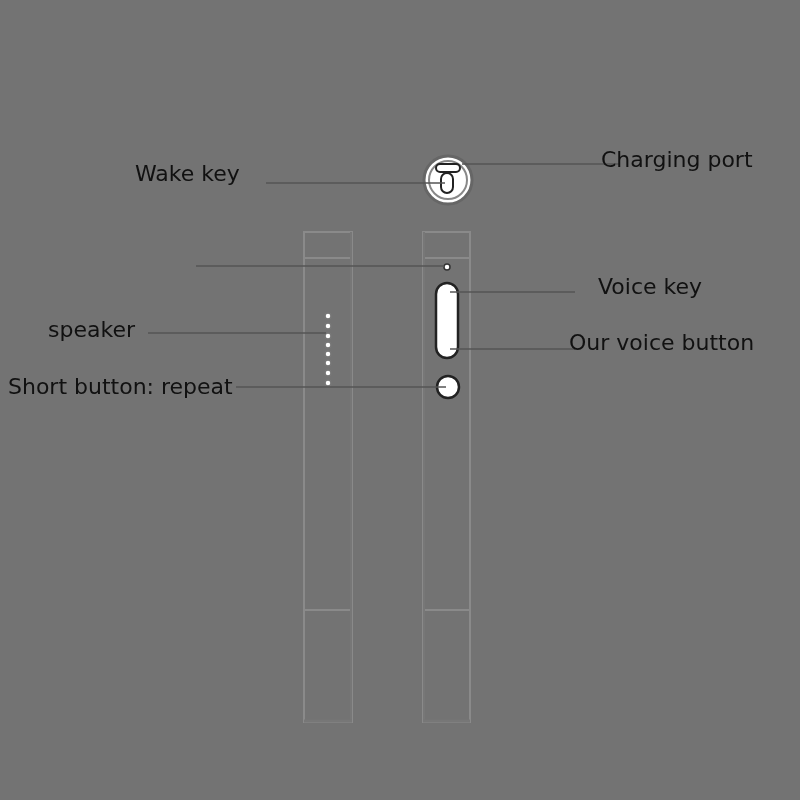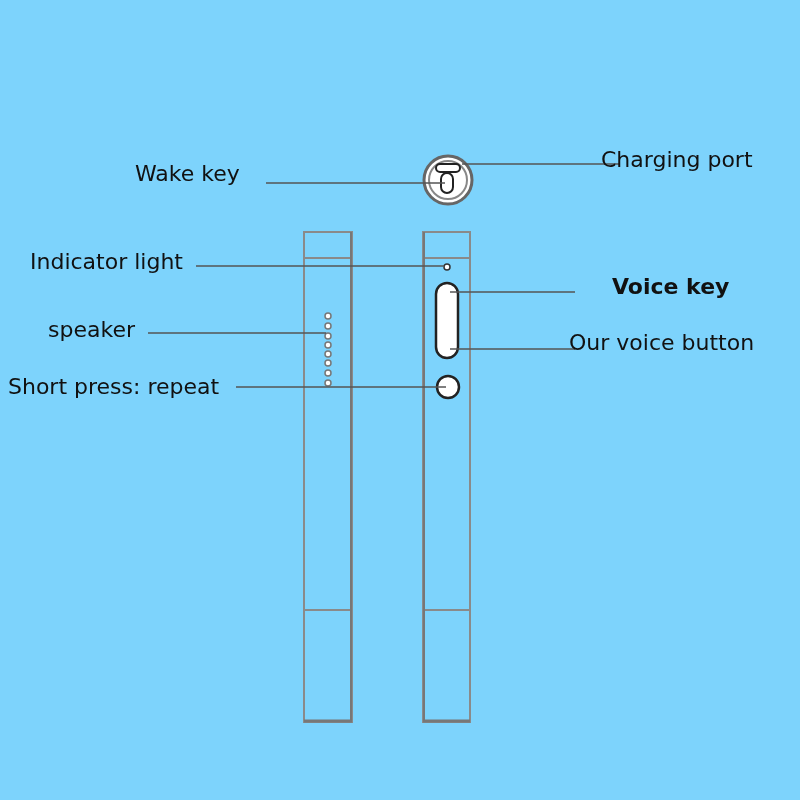--- a/index.html
+++ b/index.html
@@ -1,16 +1,16 @@
 <!DOCTYPE html>
 <html><head>
 <meta charset="utf-8">
 <style>
   html, body { margin:0; padding:0; background:#ffffff; }
-  #stage { position:relative; width:800px; height:800px; background:#7dd3fc; overflow:hidden; }
+  #stage { position:relative; width:800px; height:800px; background:#737373; overflow:hidden; }
   svg.drawing { position:absolute; left:0; top:0; width:800px; height:800px; }
   .label {
     position:absolute; font-family:"DejaVu Sans", sans-serif; color:#111111;
     font-size:22px; line-height:26px; white-space:nowrap; letter-spacing:0px;
   }
 </style>
 </head>
 <body>
 
 <div id="stage">
@@ -62,18 +62,17 @@
       <line x1="196" y1="266" x2="444" y2="266"></line>
       <line x1="148" y1="333" x2="326" y2="333"></line>
       <line x1="236" y1="387" x2="446" y2="387"></line>
       <line x1="450" y1="292" x2="575" y2="292"></line>
       <line x1="450" y1="349" x2="575" y2="349"></line>
     </g>
   </svg>
 
   <div class="label" style="left:135px; top:161px;">Wake key</div>
   <div class="label" style="left:601px; top:147px;">Charging port</div>
-  <div class="label" style="left:30px; top:249px;">Indicator light</div>
   <div class="label" style="left:48px; top:317px;">speaker</div>
-  <div class="label" style="left:8px; top:374px;">Short press: repeat</div>
-  <div class="label" style="left:612px; top:274px;font-weight:bold;">Voice key</div>
+  <div class="label" style="left:8px; top:374px;">Short button: repeat</div>
+  <div class="label" style="left:598px; top:274px;">Voice key</div>
   <div class="label" style="left:569px; top:330px;">Our voice button</div>
 </div>
 
 </body></html>

